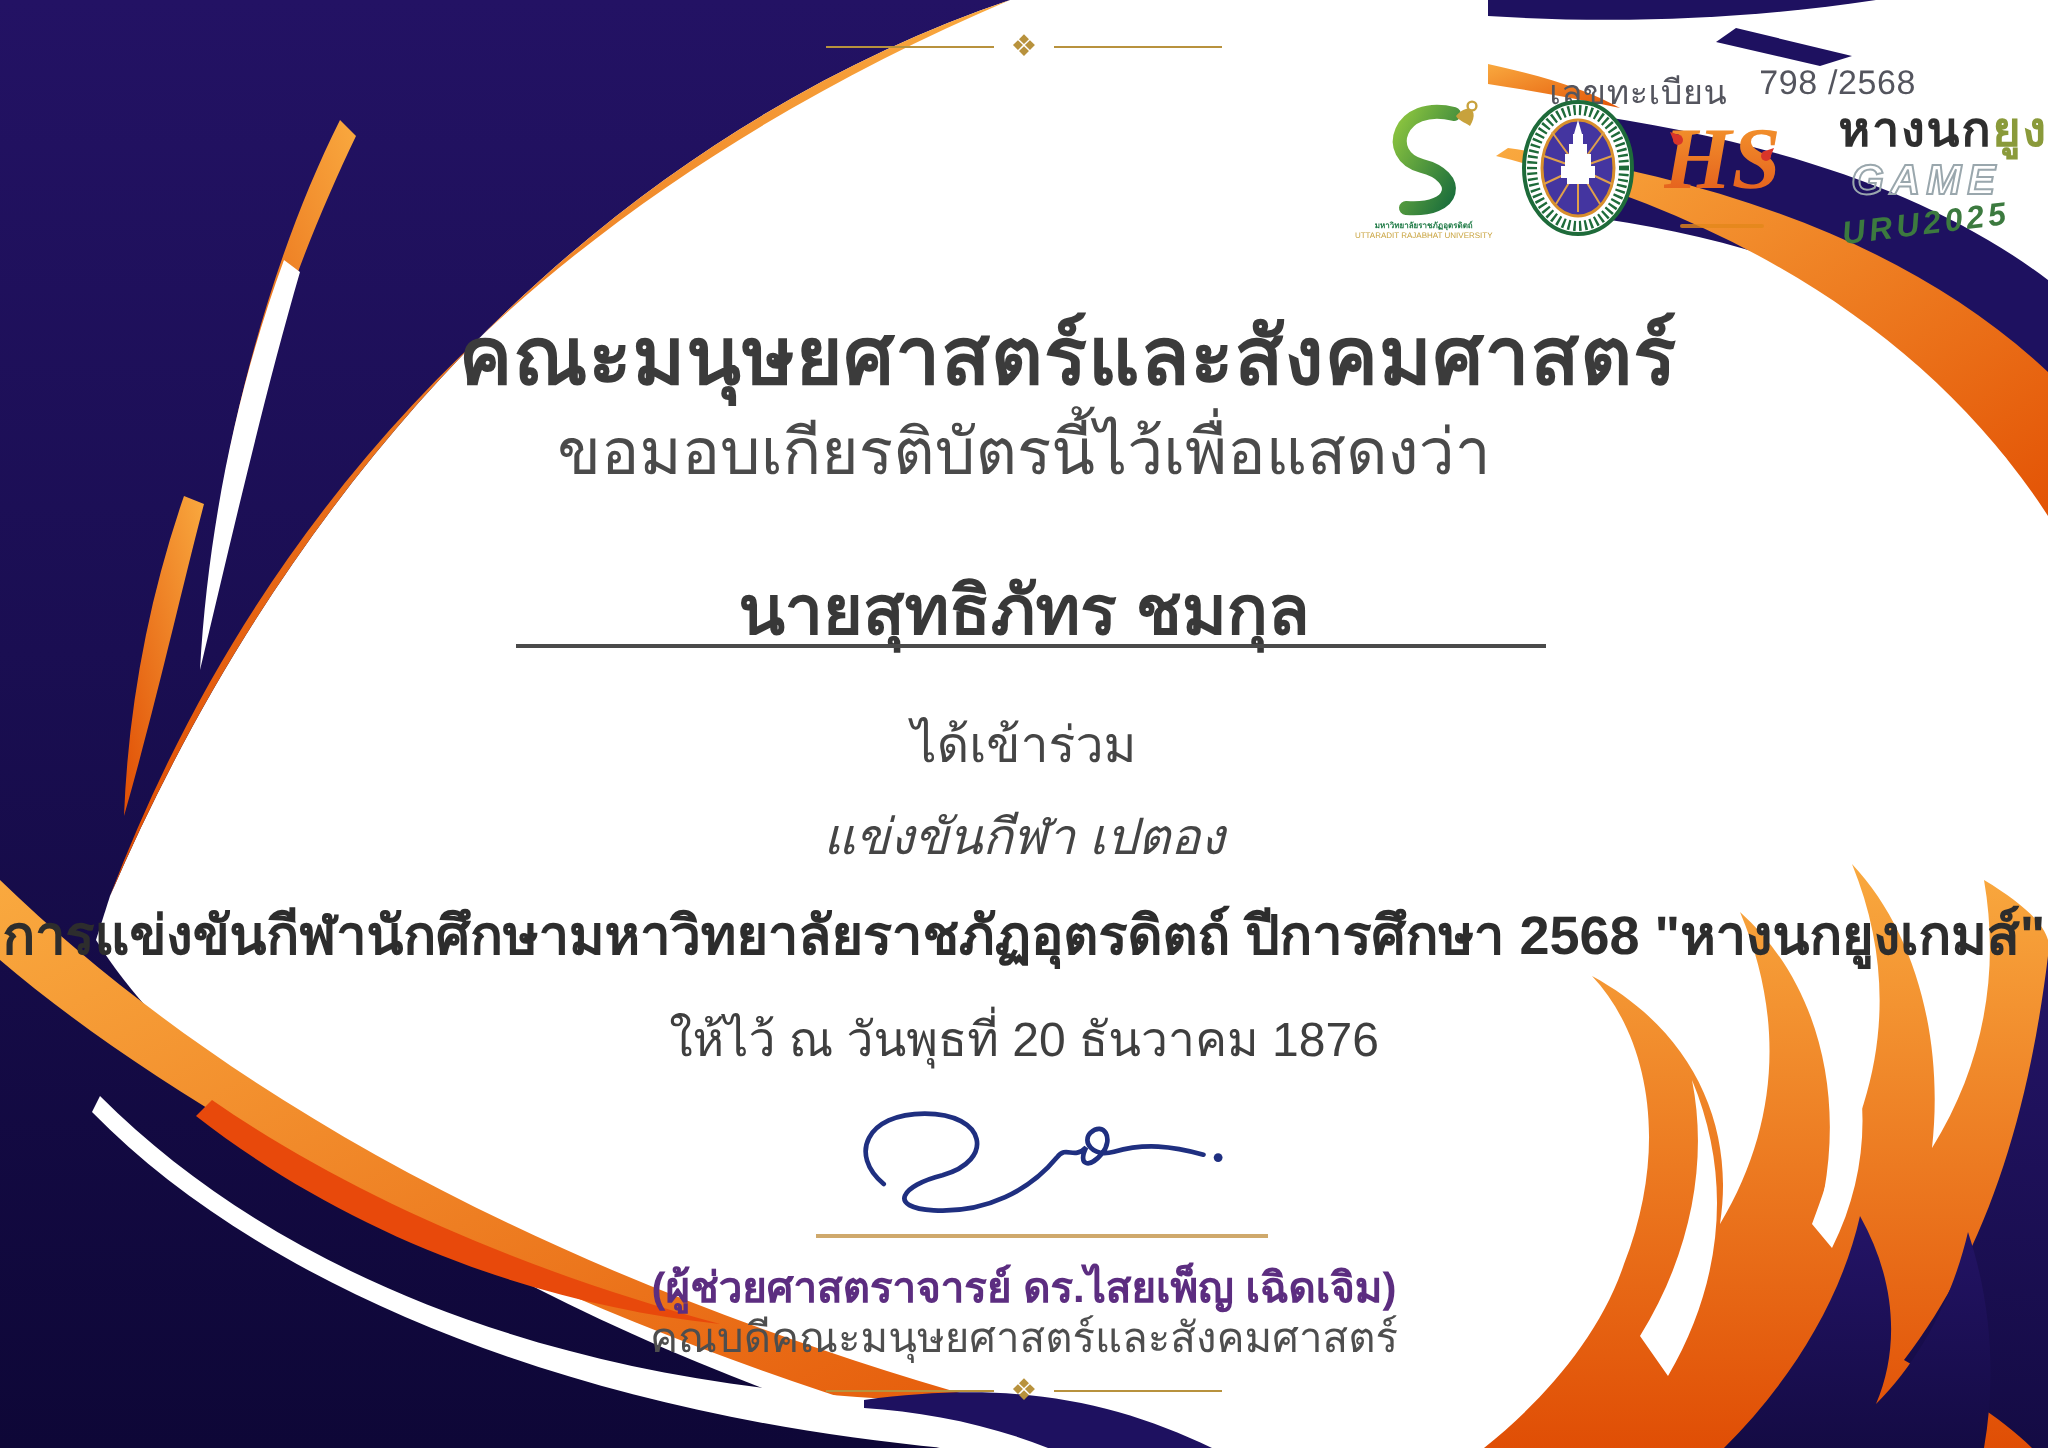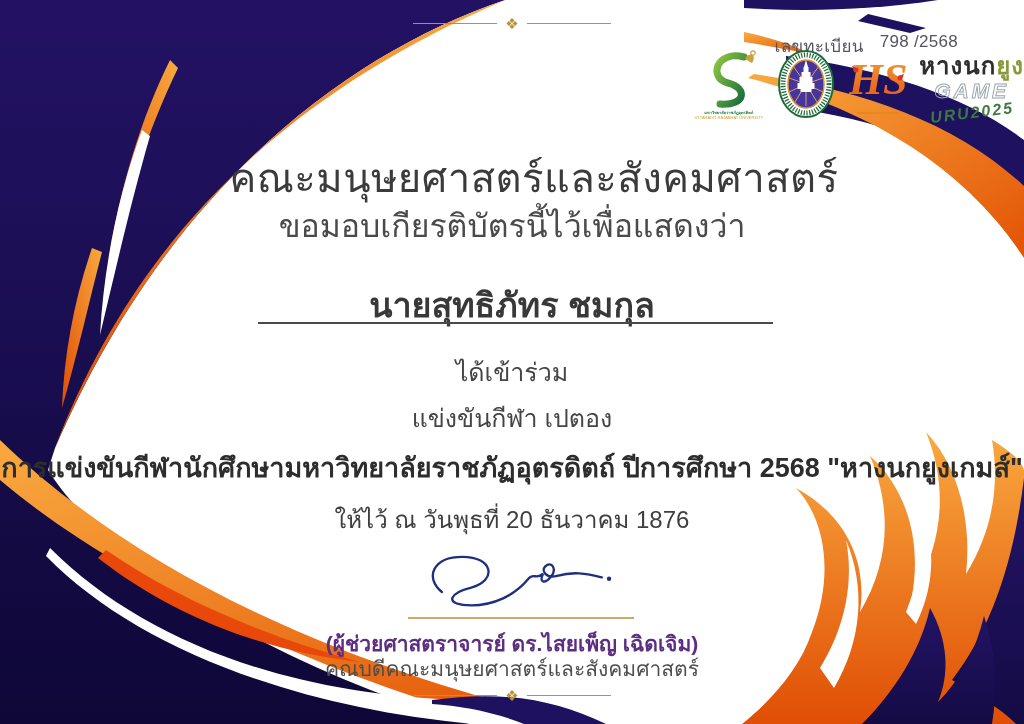--- a/index.html
+++ b/index.html
@@ -16,33 +16,33 @@
   }
   .ornament{position:absolute;left:0;right:0;display:flex;justify-content:center;align-items:center;gap:8px;}
   .orn-line{display:block;width:84px;height:1.5px;background:#b8923d;}
   .orn-star{color:#b8923d;font-size:15px;line-height:1;}
   .logo-row{position:absolute;top:48px;left:0;right:0;display:flex;justify-content:flex-end;align-items:flex-start;gap:12px;}
   .logo{display:flex;flex-direction:column;align-items:center;}
   .logo-cap{font-size:4px;line-height:1.3;text-align:center;}
   .cap-th{color:#1e7a45;font-weight:bold;}
   .cap-en{color:#c8a23c;}
   .game-logo{display:flex;flex-direction:column;align-items:center;margin-top:6px;}
-  .game-word{font-size:24px;font-weight:bold;letter-spacing:1px;line-height:1;}
+  .game-word{font-size:24px;font-weight:bold;letter-spacing:1px;line-height:1;margin-left:17px;}
   .gw-dark{color:#2e2e2e;}
   .gw-green{color:#8a9a3a;}
   .game-game{font-size:21px;font-weight:bold;font-style:italic;letter-spacing:3px;
     color:transparent;-webkit-text-stroke:1px #9aa7ad;line-height:1.2;}
   .game-uru{font-size:16px;font-weight:bold;font-style:italic;color:#3c7a3f;
     transform:rotate(-7deg);line-height:1;margin-top:2px;letter-spacing:2px;}
-  .title{top:146px;font-size:40px;font-weight:normal;color:#3b3b3b;letter-spacing:.5px;padding-left:44px;}
+  .title{top:146px;font-size:40px;font-weight:bold;color:#3b3b3b;letter-spacing:.5px;padding-left:44px;}
   .subtitle{top:200px;font-size:32px;color:#4a4a4a;}
   .name{top:278px;font-size:34px;font-weight:bold;color:#383838;}
   .name-line{position:absolute;top:322px;left:258px;width:515px;height:2px;background:#4a4a4a;}
   .joined{top:352px;font-size:25px;color:#454545;}
-  .event{top:398px;font-size:25px;color:#454545;}
+  .event{top:398px;font-size:25px;color:#454545;font-style:italic;}
   .competition{top:446px;font-size:27px;font-weight:bold;color:#2d2d2d;}
   .date{top:500px;font-size:24px;color:#3f3f3f;}
   .sigwrap{position:absolute;top:548px;left:394px;width:260px;height:66px;}
   .sig-line{position:absolute;top:617px;left:408px;width:226px;height:2px;background:#cfa96c;}
   .signer{top:627px;font-size:21px;font-weight:bold;color:#5c2d80;}
   .dean{top:652px;font-size:21px;color:#4e4e4e;}
 </style>
 </head>
 <body>
 

